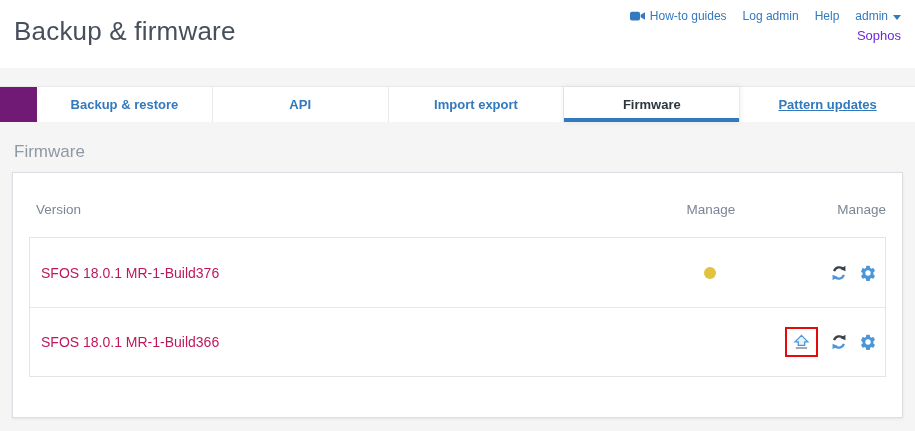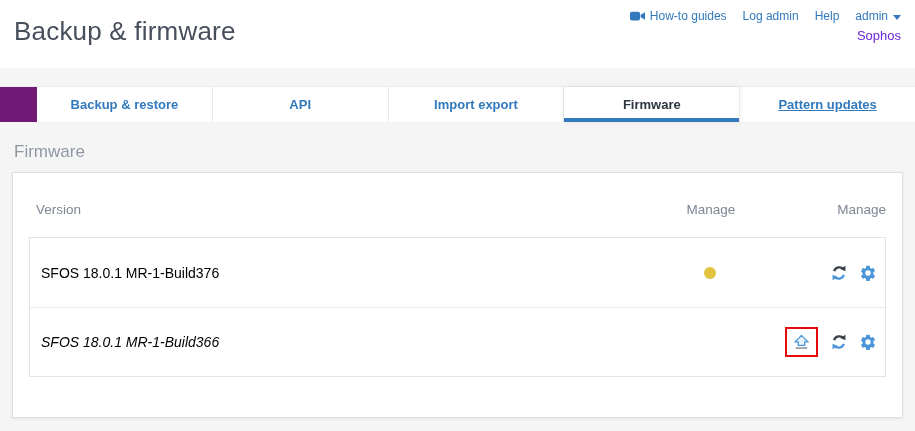--- a/index.html
+++ b/index.html
@@ -116,26 +116,26 @@
   .c-manage  { width:130px; text-align:right; }
   .ftable {
     border:1px solid #e2e4e8;
   }
   .trow {
     display:flex;
     align-items:center;
     height:69px;
     background:#fff;
   }
-  .trow + .trow { border-top:1px solid #e7e9ec;font-style:italic; }
+  .trow + .trow { border-top:1px solid #e7e9ec; }
   .r-version {
     flex:1;
     padding-left:11px;
     font-size:14px;
-    color:#000000;
+    color:#be185d;
   }
   .r-active {
     width:90px;
     display:flex;
     justify-content:center;
   }
   .active-dot {
     width:12px; height:12px;
     border-radius:50%;
     background:#e1c33e;

